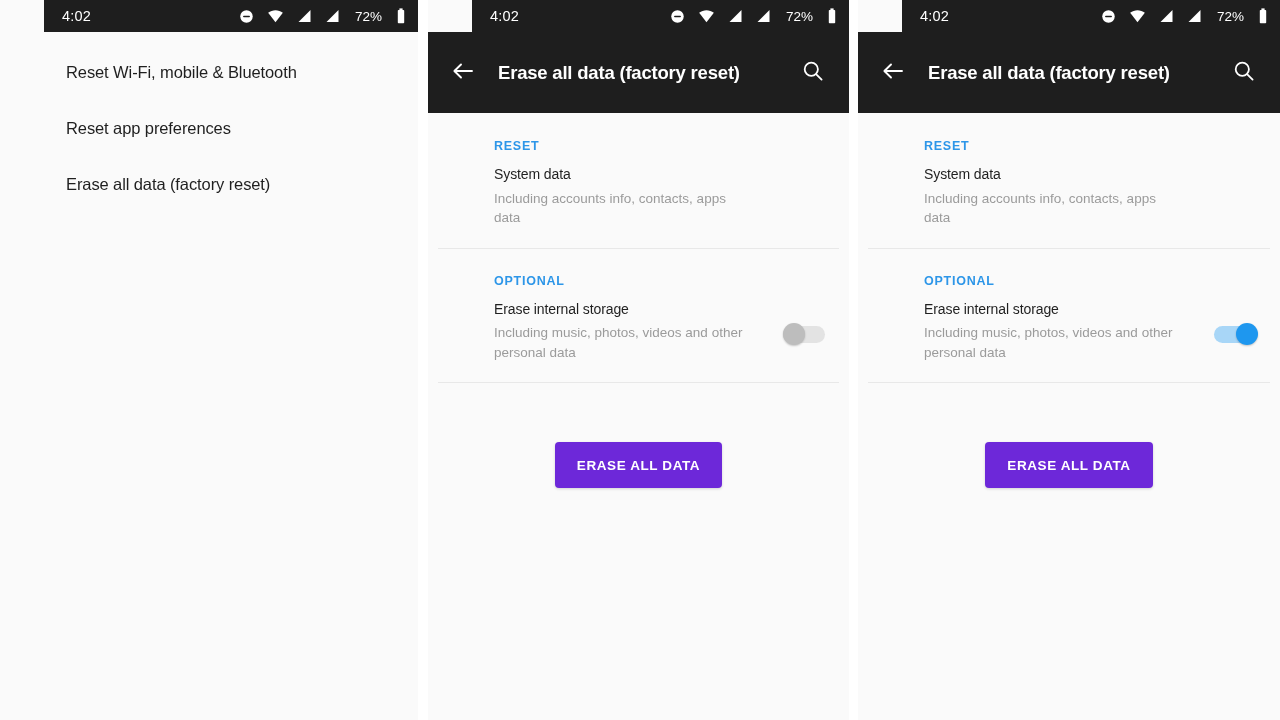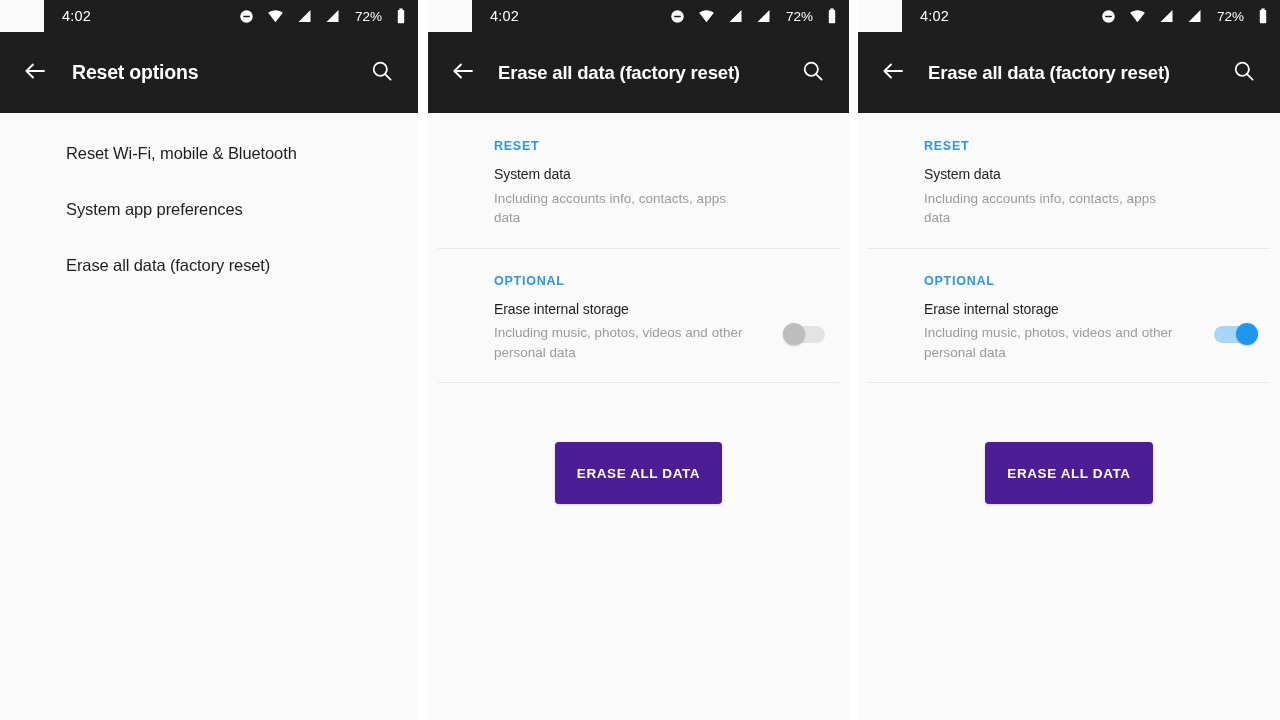--- a/index.html
+++ b/index.html
@@ -201,30 +201,30 @@
   .toggle.on .track { background: #a8d6f7; }
   .toggle.on .thumb { left: 22px; background: #1e97ef; }
 
   
   .button-block {
     padding-top: 60px;
     display: flex;
     justify-content: center;
   }
   .primary-button {
-    background: #4c1d95;
+    background: #6d28d9;
     color: #ffffff;
     border: none;
     border-radius: 4px;
     font-family: "Liberation Sans", sans-serif;
     font-size: 13.5px;
     font-weight: 700;
     letter-spacing: 0.6px;
     padding: 16px 22px;
-    height: 62px;
+    height: 46px;
     min-width: 138px;
     cursor: pointer;
     box-shadow: 0 1px 3px rgba(0,0,0,0.16);
   }
 </style>
 </head>
 <body>
 
 <div id="stage">
 
@@ -257,47 +257,28 @@
         <span class="status-battery-text">72%</span>
         <span>
           <svg width="10" height="16" viewBox="0 0 12 20">
               <rect x="4" y="0.5" width="4" height="2" fill="#fff"></rect>
               <rect x="2" y="2.5" width="8" height="16.5" rx="1" fill="#fff"></rect>
             </svg>
         </span>
       </span>
     </div>
 
-    <div class="appbar">
-      <span class="back-btn">
-        <span>
-          <svg width="24" height="24" viewBox="0 0 24 24" fill="none" stroke="#fff" stroke-width="1.9" stroke-linecap="round" stroke-linejoin="round">
-              <line x1="21" y1="12" x2="4" y2="12"></line>
-              <polyline points="10,5.5 3.4,12 10,18.5"></polyline>
-            </svg>
-        </span>
-      </span>
-      <span class="title">Reset options</span>
-      <span class="search-btn">
-        <span>
-          <svg width="24" height="24" viewBox="0 0 24 24" fill="none" stroke="#fff" stroke-width="1.8" stroke-linecap="round">
-              <circle cx="10.3" cy="10.3" r="6.6"></circle>
-              <line x1="15.3" y1="15.3" x2="20.6" y2="20.6"></line>
-            </svg>
-        </span>
-      </span>
-    </div>
 
     <div class="content">
       <div class="simple-list">
         <div class="simple-list-item">
           <span>Reset Wi-Fi, mobile &amp; Bluetooth</span>
         </div>
         <div class="simple-list-item">
-          <span>System app preferences</span>
+          <span>Reset app preferences</span>
         </div>
         <div class="simple-list-item">
           <span>Erase all data (factory reset)</span>
         </div>
       </div>
     </div>
   </div>
 
   <div class="panel-gap"></div>
 

